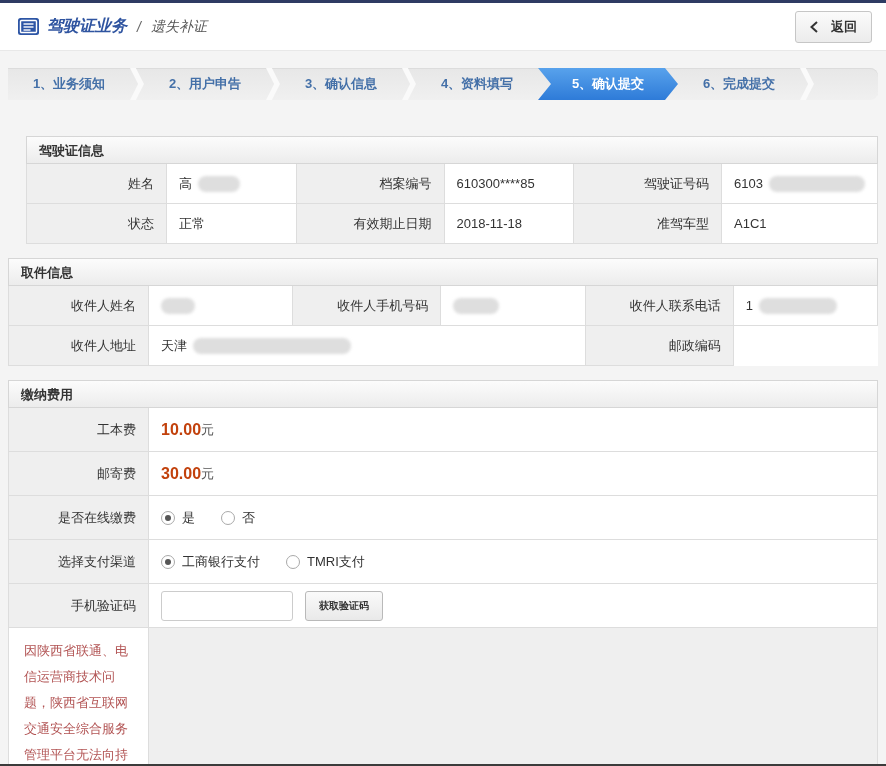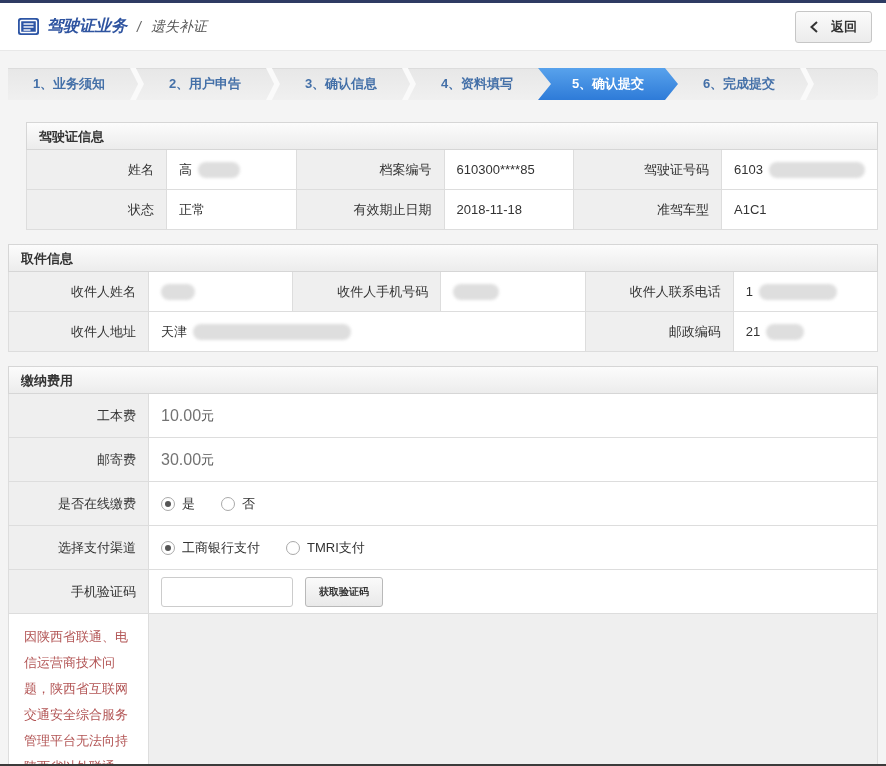--- a/index.html
+++ b/index.html
@@ -29,36 +29,36 @@
   .step { width:122px; display:flex; align-items:center; justify-content:center;
           color:#4470a8; font-weight:bold; font-size:13px; cursor:pointer; }
   .step-sep { width:14px; background:#fafafa;
           clip-path:polygon(0 0,42% 0,100% 50%,42% 100%,0 100%,58% 50%); }
   .step.active { width:140px; color:#fff;
           background:linear-gradient(#58a2ec,#2e7bd8);
           clip-path:polygon(0 0,calc(100% - 13px) 0,100% 50%,calc(100% - 13px) 100%,0 100%,13px 50%); }
 
   
   .panel { margin:14px 8px 0; }
-  .panel:first-of-type { margin-top:22px;padding-left:18px; }
+  .panel:first-of-type { margin-top:36px;padding-left:18px; }
   .panel-header { height:28px; line-height:27px; padding-left:12px; font-weight:bold; font-size:13px;
           color:#333; background:linear-gradient(#fcfcfc,#ececec); border:1px solid #d6d6d6; }
   .grid { display:grid; border-left:1px solid #ddd; background:#fff; }
   .grid-6 { grid-template-columns:140px 1fr 148px 1fr 148px 1fr; }
   .grid-2 { grid-template-columns:140px 1fr; }
   .cell { display:flex; align-items:center; min-height:40px; padding:0 12px;
           border-right:1px solid #ddd; border-bottom:1px solid #ddd; background:#fff; }
   .cell.lbl { background:#efefef; justify-content:flex-end; text-align:right; color:#333; }
   .grid-2 .cell { min-height:44px; }
   .span3 { grid-column:2 / span 3; }
 
   .blob { display:inline-block; height:16px; background:#dedede; border-radius:8px;
           filter:blur(1.5px); margin-left:6px; vertical-align:middle; }
 
-  .amount { color:#737373; font-weight:normal; font-size:16px; }
+  .amount { color:#c2410c; font-weight:bold; font-size:16px; }
   .unit { color:#555; font-size:13px; }
 
   .radio-group { display:flex; align-items:center; gap:26px; }
   .radio-opt { display:flex; align-items:center; gap:7px; cursor:pointer; }
   .radio { width:14px; height:14px; border:1px solid #a9a9a9; border-radius:50%;
            background:#fff; position:relative; flex:none; }
   .radio.checked::after { content:''; position:absolute; left:3px; top:3px; right:3px; bottom:3px;
            background:#555; border-radius:50%; }
 
   .sms-input { width:132px; height:30px; border:1px solid #ccc; border-radius:3px;
@@ -168,24 +168,20 @@
       <span>1</span>
         <span class="blob" style="width:78px;"></span>
     </div>
 
     <div class="cell lbl">收件人地址</div>
     <div class="cell span3">
       <span>天津</span>
         <span class="blob" style="width:158px;"></span>
     </div>
     <div class="cell lbl">邮政编码</div>
-    <div class="cell">
-      <span>21</span>
-        <span class="blob" style="width:38px;"></span>
-    </div>
   </div>
 </section>
 
 <section class="panel">
   <div class="panel-header">缴纳费用</div>
   <div class="grid grid-2">
     <div class="cell lbl">工本费</div>
     <div class="cell">
       <span class="amount">10.00</span>
       <span class="unit">元</span>

